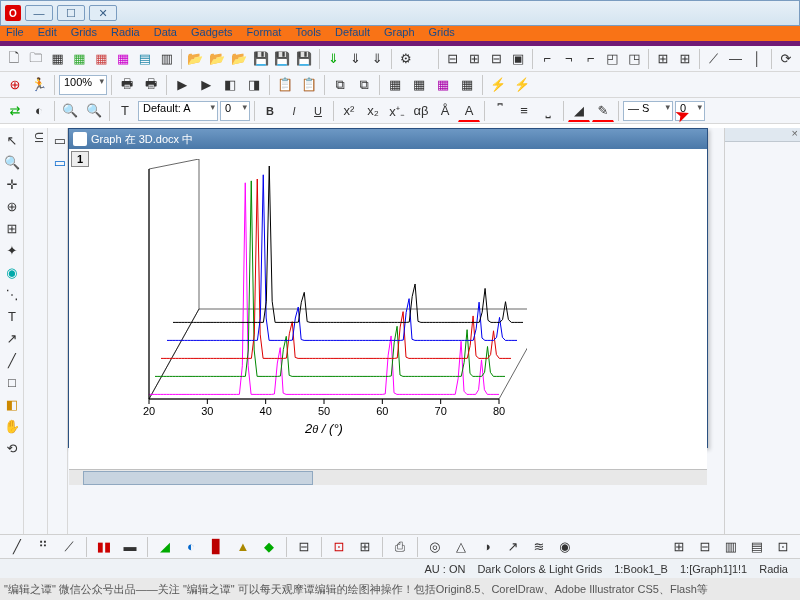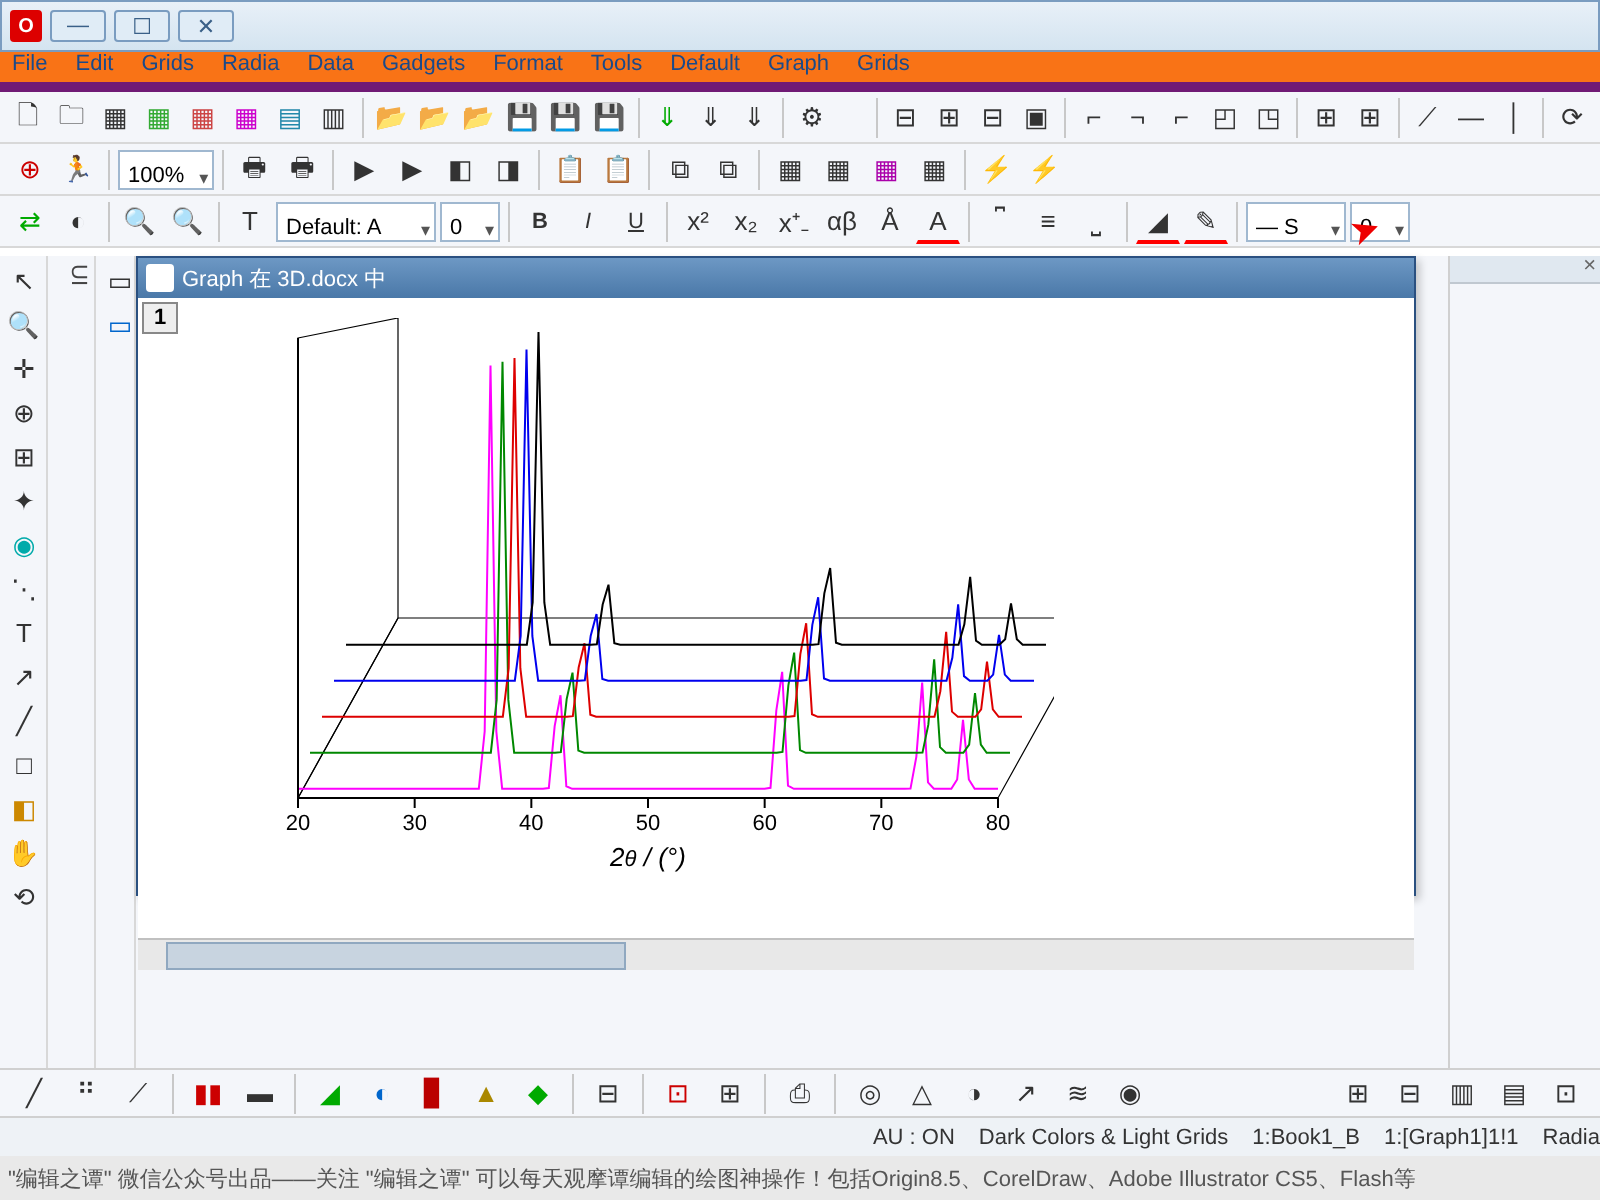--- a/index.html
+++ b/index.html
@@ -7,40 +7,40 @@
 .titlebar{height:26px;background:linear-gradient(#e8f0f8,#d4e4f0);border:1px solid #7a9cc0;display:flex;align-items:center;padding:0 4px}
 .titlebar .icon{width:16px;height:16px;background:#d00;border-radius:2px;margin-right:4px;display:inline-flex;align-items:center;justify-content:center;color:#fff;font-weight:bold;font-size:10px}
 .titlebar .title{flex:1;color:#002864}
 .winbtns{display:flex;gap:4px}
 .winbtn{width:28px;height:16px;border:1px solid #7a9cc0;background:#e0ecf6;border-radius:2px;display:flex;align-items:center;justify-content:center;color:#3a6088}
 .menubar{height:20px;display:flex;align-items:flex-start;padding:0 6px;gap:14px;background:#f97316;border-bottom:5px solid #701a75;color:#1a4a8a}
 .menubar span{cursor:default}
 .toolbar{height:26px;display:flex;align-items:center;gap:2px;padding:0 4px;background:#f4f6fa;border-bottom:1px solid #d8d8d8}
 .tbtn{width:22px;height:22px;border:1px solid transparent;display:flex;align-items:center;justify-content:center;font-size:13px;color:#333}
 .sep{width:1px;height:20px;background:#c8c8c8;margin:0 2px}
-.combo{height:20px;border:1px solid #a0b8d0;background:#fff;padding:0 14px 0 4px;display:flex;align-items:flex-end;position:relative;min-width:48px}
+.combo{height:20px;border:1px solid #a0b8d0;background:#fff;padding:0 14px 0 4px;display:flex;align-items:flex-start;position:relative;min-width:48px}
 .combo::after{content:"▾";position:absolute;right:2px;color:#555;font-size:9px}
 .workspace{position:absolute;top:128px;left:0;right:0;bottom:62px;display:flex;background:#f4f6fa}
 .vtoolbar{width:24px;background:#f4f6fa;display:flex;flex-direction:column;gap:2px;padding:2px;border-right:1px solid #d8d8d8}
 .vtbtn{width:20px;height:20px;display:flex;align-items:center;justify-content:center;color:#333;font-size:13px}
 .side{width:24px;background:#f4f6fa;border-right:1px solid #d8d8d8;writing-mode:vertical-rl;padding:4px 2px;font-size:10px;color:#444}
 .graphwin{position:absolute;left:68px;top:0;width:640px;height:320px;border:1px solid #2a5080;background:#fff;box-shadow:2px 2px 4px rgba(0,0,0,.2)}
 .gw-title{height:20px;background:linear-gradient(#6d98c4,#4a78a8);color:#fff;display:flex;align-items:center;padding:0 4px;font-size:11px}
 .gw-title .gicon{width:14px;height:14px;background:#fff;margin-right:4px;border-radius:2px}
 .gw-body{position:relative;height:320px;background:#fff;display:flex}
 .gw-tab{width:18px;height:16px;border:1px solid #888;background:#eee;margin:2px;display:flex;align-items:center;justify-content:center;font-weight:bold;font-size:10px}
 .plot{flex:1;position:relative;margin:10px 180px 30px 20px}
 .plot svg{width:100%;height:100%}
 .gw-scroll{height:16px;background:#e8e8e8;border-top:1px solid #c0c0c0;position:relative}
 .gw-scroll .thumb{position:absolute;left:14px;width:230px;height:14px;top:1px;background:#c8d4e0;border:1px solid #90a8c0}
 .rpanel{position:absolute;right:0;top:0;width:76px;height:100%;background:#f4f6fa;border-left:1px solid #d0d0d0}
 .rpanel .phead{height:14px;background:#e0e8f0;border-bottom:1px solid #c0c8d0;position:relative}
 .rpanel .phead::after{content:"×";position:absolute;right:2px;top:-1px;font-size:11px;color:#666}
 .btoolbar{position:absolute;left:0;right:0;bottom:42px;height:24px;display:flex;align-items:center;gap:4px;padding:0 6px;background:#f4f6fa;border-top:1px solid #d0d0d0}
-.status{position:absolute;left:0;right:0;bottom:22px;height:20px;background:#eef2f6;border-top:1px solid #d0d0d0;display:flex;align-items:center;justify-content:flex-end;gap:12px;padding:0 0;color:#333}
+.status{position:absolute;left:0;right:0;bottom:22px;height:20px;background:#eef2f6;border-top:1px solid #d0d0d0;display:flex;align-items:center;justify-content:flex-end;gap:12px;padding:0 12px;color:#333}
 .footer{position:absolute;left:0;right:0;bottom:0;height:22px;background:#e9e9e9;display:flex;align-items:center;padding:0 4px;color:#555;font-size:11px;overflow:hidden;white-space:nowrap}
 .cursor{position:absolute;left:675px;top:104px;color:#e00;font-size:18px;transform:rotate(-20deg)}
 .axis-label{font-size:13px;font-style:italic}
 .tick{font-size:11px}
 </style>
 </head>
 <body>
 
 <div class="titlebar">
   <span class="icon">O</span>

